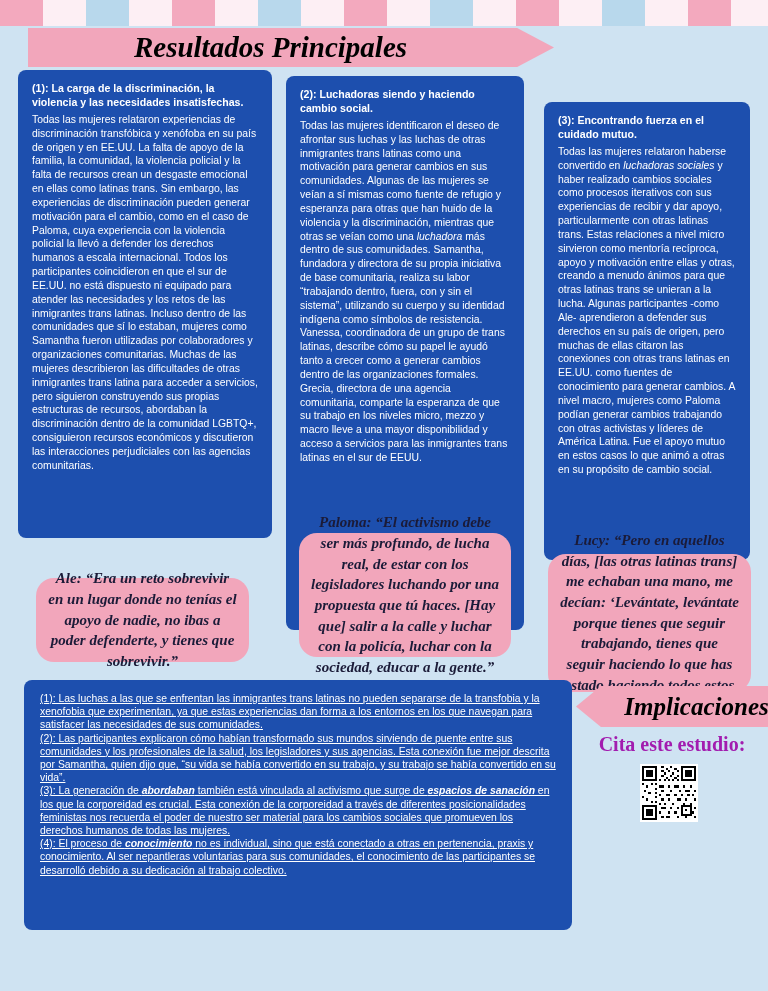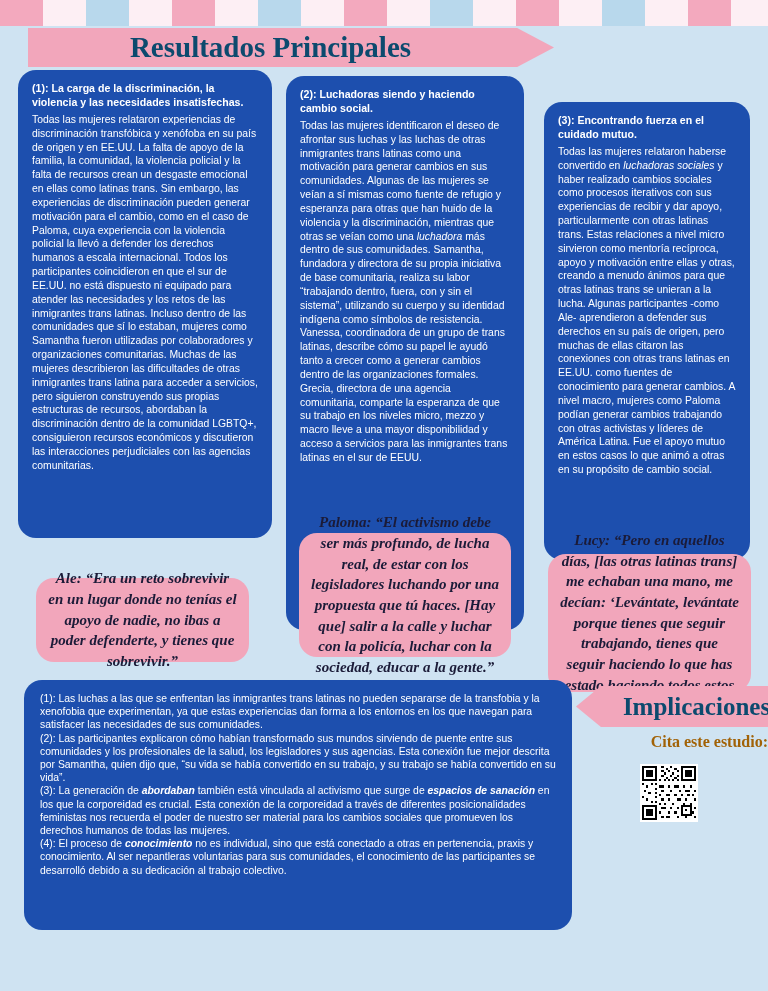--- a/index.html
+++ b/index.html
@@ -27,41 +27,42 @@
 
   .banner {
     position: absolute;
     background: var(--pink, #f2a6bb);
     display: flex;
     align-items: center;
     justify-content: center;
   }
   .banner-text {
     font-family: "Liberation Serif", serif;
-    font-weight: bold;
-    color: #0c4a6e;
+    font-style: italic;
+    font-weight: bold;
+    color: #000000;
     margin-left: 29px;
   }
   .banner-results {
     top: 28px; left: 28px;
     width: 526px; height: 39px;
     clip-path: polygon(0 0, 93% 0, 100% 50%, 93% 100%, 0 100%);
   }
   .banner-results .banner-text { font-size: 29px; padding-right: 70px; }
   .banner-impl {
     top: 686px; left: 576px;
     width: 192px; height: 41px;
     clip-path: polygon(13% 0, 100% 0, 100% 100%, 13% 100%, 0 50%);
   }
   .banner-impl .banner-text { font-size: 25px; padding-left: 20px; }
 
   .bluebox {
     position: absolute;
     background: var(--box-blue, #1d4fae);
-    border-radius: 18px;
+    border-radius: 8px;
     color: #ffffff;
     padding: 12px 14px;
     overflow: hidden;
   }
   .bb-head {
     font-weight: bold;
     font-size: 10.6px;
     line-height: 1.32;
     margin-bottom: 3px;
   }
@@ -94,30 +95,31 @@
   .quote-lucy   { top: 554px; left: 548px; width: 203px; height: 138px; }
 
   .implbox {
     top: 680px; left: 24px;
     width: 548px; height: 250px;
     padding: 12px 16px;
   }
   .implbox p {
     font-size: 10.4px;
     line-height: 1.27;
+    text-decoration: underline;
   }
 
   .cite-head {
     position: absolute;
     top: 733px; left: 576px; width: 192px;
     font-family: "Liberation Serif", serif;
     font-weight: bold;
-    font-size: 16px;
-    color: #a16207;
-    text-align: right;
+    font-size: 20px;
+    color: #a21caf;
+    text-align: center;
   }
   .qr {
     position: absolute;
     top: 764px; left: 640px;
     width: 58px; height: 58px;
     background: #ffffff;
     padding: 2px;
   }
   .qr svg { display: block; width: 54px; height: 54px; }
   .cite-text {

